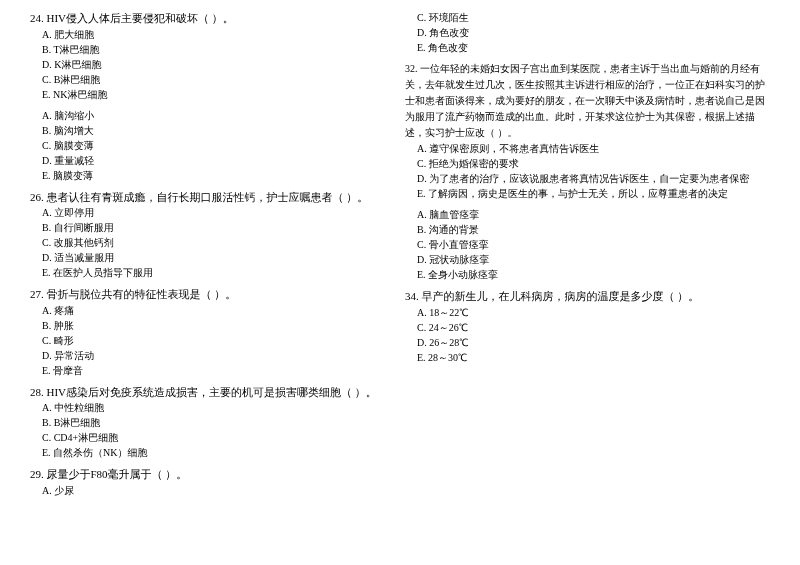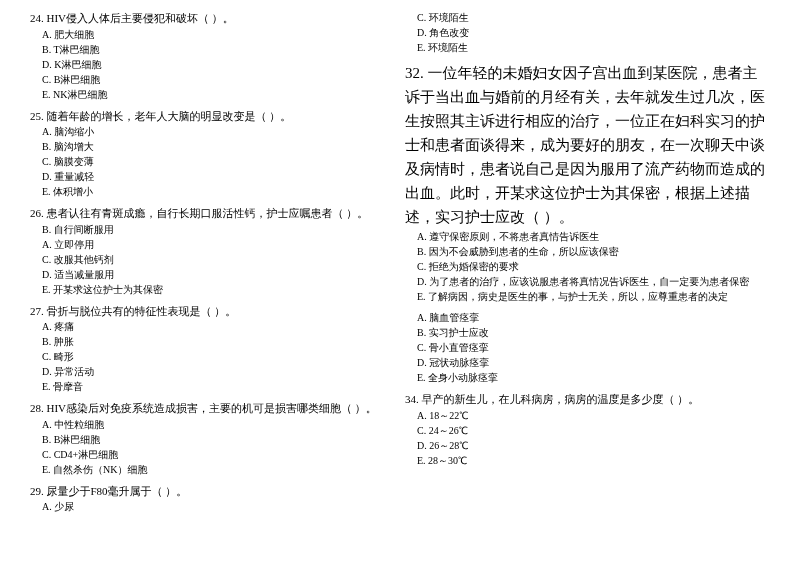--- a/index.html
+++ b/index.html
@@ -34,56 +34,55 @@
       font-size: 11px;
       line-height: 1.5;
       text-indent: 0;
     }
     .option {
       font-size: 10px;
       line-height: 1.5;
       padding-left: 12px;
     }
     .long-question {
-      font-size: 15px;
+      font-size: 10px;
       line-height: 1.6;
     }
   </style>
 </head>
 <body>
 
 <div class="page-container">
   <div class="two-col">
 
     <div class="col">
       <div class="question-block">
         <div class="question-text">24. HIV侵入人体后主要侵犯和破坏（   ）。</div>
         <div class="option">A. 肥大细胞</div>
         <div class="option">B. T淋巴细胞</div>
         <div class="option">D. K淋巴细胞</div>
         <div class="option">C. B淋巴细胞</div>
         <div class="option">E. NK淋巴细胞</div>
       </div>
 
       <div class="question-block">
-        <div class="question-text">25. 随着年龄的增长，老年人大脑的明显改变是（   ）。</div>
         <div class="option">A. 脑沟缩小</div>
         <div class="option">B. 脑沟增大</div>
         <div class="option">C. 脑膜变薄</div>
         <div class="option">D. 重量减轻</div>
-        <div class="option">E. 体积增小</div>
+        <div class="option">E. 脑膜变薄</div>
       </div>
 
       <div class="question-block">
         <div class="question-text">26. 患者认往有青斑成瘾，自行长期口服活性钙，护士应嘱患者（   ）。</div>
+        <div class="option">A. 立即停用</div>
         <div class="option">B. 自行间断服用</div>
-        <div class="option">A. 立即停用</div>
         <div class="option">C. 改服其他钙剂</div>
         <div class="option">D. 适当减量服用</div>
-        <div class="option">E. 开某求这位护士为其保密</div>
+        <div class="option">E. 在医护人员指导下服用</div>
       </div>
 
       <div class="question-block">
         <div class="question-text">27. 骨折与脱位共有的特征性表现是（   ）。</div>
         <div class="option">A. 疼痛</div>
         <div class="option">B. 肿胀</div>
         <div class="option">C. 畸形</div>
         <div class="option">D. 异常活动</div>
         <div class="option">E. 骨摩音</div>
       </div>
@@ -101,36 +100,35 @@
         <div class="option">A. 少尿</div>
 
       </div>
 
     </div>
 
     <div class="col">
       <div class="question-block">
         <div class="option">C. 环境陌生</div>
         <div class="option">D. 角色改变</div>
-        <div class="option">E. 环境陌生</div>
+        <div class="option">E. 角色改变</div>
       </div>
 
 
       <div class="question-block">
         <div class="long-question">32. 一位年轻的未婚妇女因子宫出血到某医院，患者主诉于当出血与婚前的月经有关，去年就发生过几次，医生按照其主诉进行相应的治疗，一位正在妇科实习的护士和患者面谈得来，成为要好的朋友，在一次聊天中谈及病情时，患者说自己是因为服用了流产药物而造成的出血。此时，开某求这位护士为其保密，根据上述描述，实习护士应改（   ）。</div>
         <div class="option">A. 遵守保密原则，不将患者真情告诉医生</div>
-        <div class="option">B. 因为不会威胁到患者的生命，所以应该保密</div>
         <div class="option">C. 拒绝为婚保密的要求</div>
         <div class="option">D. 为了患者的治疗，应该说服患者将真情况告诉医生，自一定要为患者保密</div>
         <div class="option">E. 了解病因，病史是医生的事，与护士无关，所以，应尊重患者的决定</div>
       </div>
 
       <div class="question-block">
         <div class="option">A. 脑血管痉挛</div>
-        <div class="option">B. 实习护士应改</div>
+        <div class="option">B. 沟通的背景</div>
         <div class="option">C. 骨小直管痉挛</div>
         <div class="option">D. 冠状动脉痉挛</div>
         <div class="option">E. 全身小动脉痉挛</div>
       </div>
 
       <div class="question-block">
         <div class="question-text">34. 早产的新生儿，在儿科病房，病房的温度是多少度（   ）。</div>
         <div class="option">A. 18～22℃</div>
         <div class="option">C. 24～26℃</div>
         <div class="option">D. 26～28℃</div>

